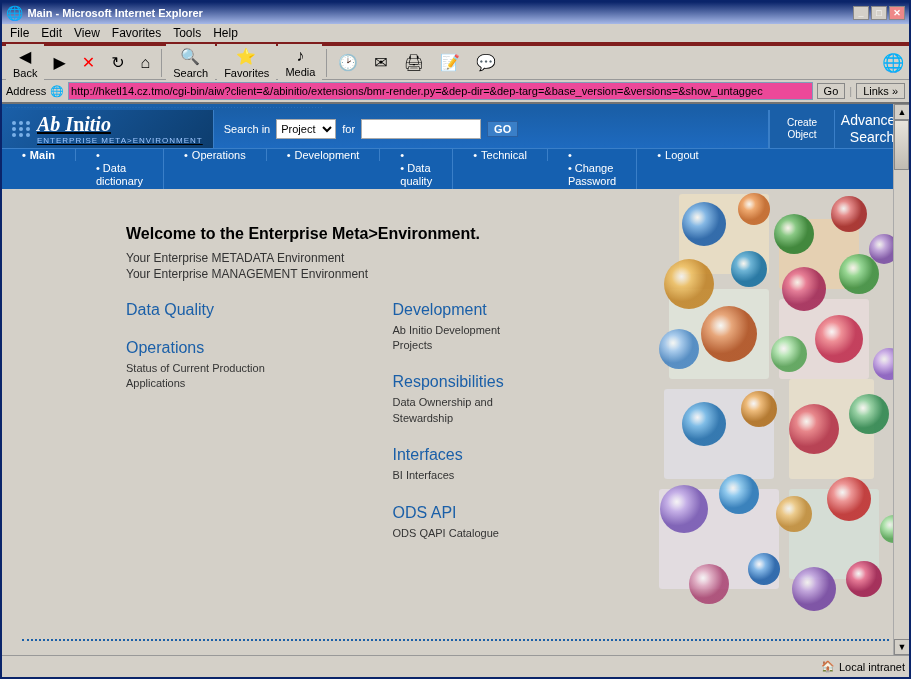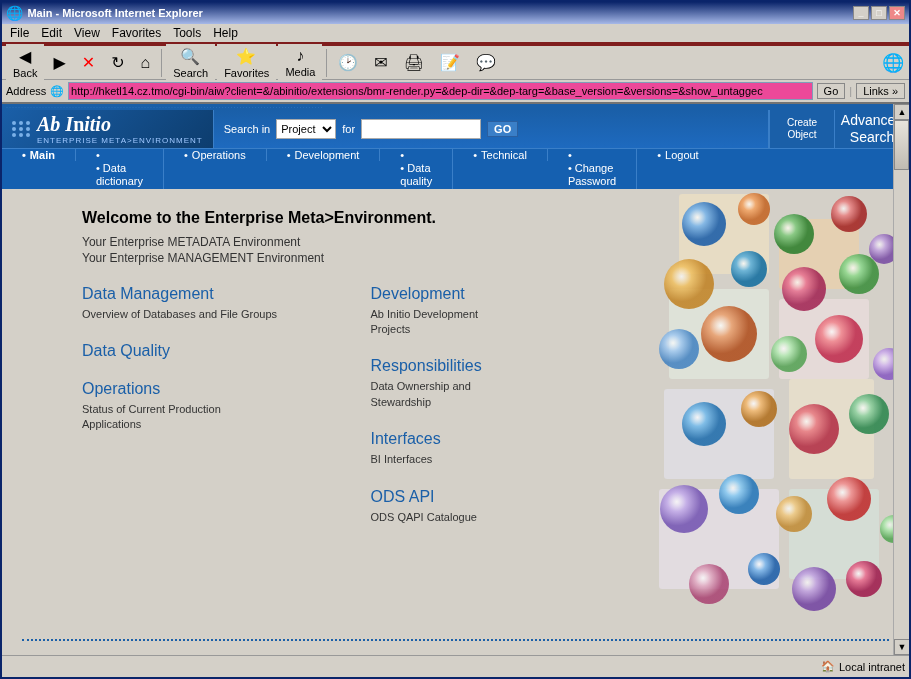--- a/index.html
+++ b/index.html
@@ -186,21 +186,22 @@
 
     
     .main-content {
       display: flex;
       padding: 0;
       min-height: 440px;
       position: relative;
     }
     .content-left {
       flex: 1;
-      padding: 20px 30px 20px 80px;
+      padding: 36px 30px 20px 80px;
+      margin-left: 44px;
     }
 
     .welcome-title {
       font-size: 16px;
       font-weight: bold;
       margin-bottom: 8px;
       color: #000;
     }
     .welcome-sub {
       font-size: 12px;
@@ -254,20 +255,21 @@
       border-top: 1px solid #999;
       font-size: 11px;
     }
     .status-left { display: flex; align-items: center; gap: 4px; }
     .status-right { display: flex; align-items: center; gap: 4px; }
 
     .ab-logo-wrap {
       display: flex;
       flex-direction: column;
       justify-content: center;
+      text-decoration: underline;
     }
     .logo-dots {
       display: grid;
       grid-template-columns: repeat(3, 5px);
       gap: 2px;
     }
     .logo-dot {
       width: 4px; height: 4px;
       border-radius: 50%;
       background: #7ab0e8;
@@ -512,24 +514,20 @@
     <div class="main-content">
       <div class="content-left">
 
         <p class="welcome-title">Welcome to the Enterprise Meta&gt;Environment.</p>
         <p class="welcome-sub">Your Enterprise METADATA Environment</p>
         <p class="welcome-sub">Your Enterprise MANAGEMENT Environment</p>
 
         <div class="links-grid">
 
           <div class="links-col">
-            <div class="link-item">
-              <div class="link-title">Data Management</div>
-              <div class="link-desc">Overview of Databases and File Groups</div>
-            </div>
             <div class="link-item">
               <div class="link-title">Data Quality</div>
             </div>
             <div class="link-item">
               <div class="link-title">Operations</div>
               <div class="link-desc">Status of Current Production<br>Applications</div>
             </div>
           </div>
 
           <div class="links-col">

